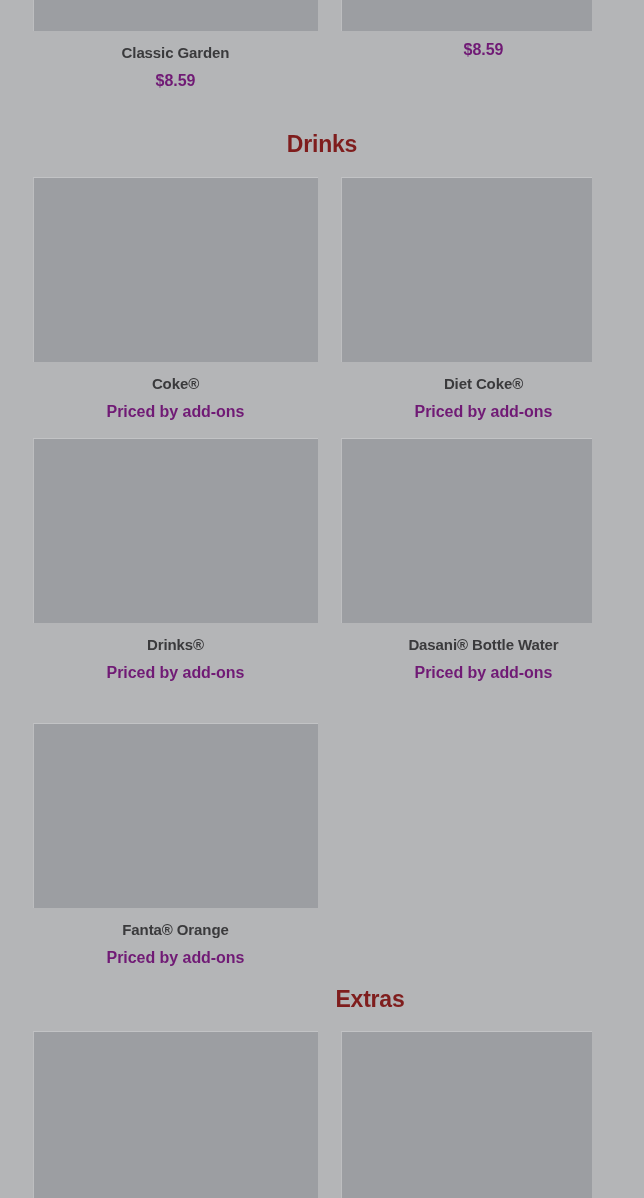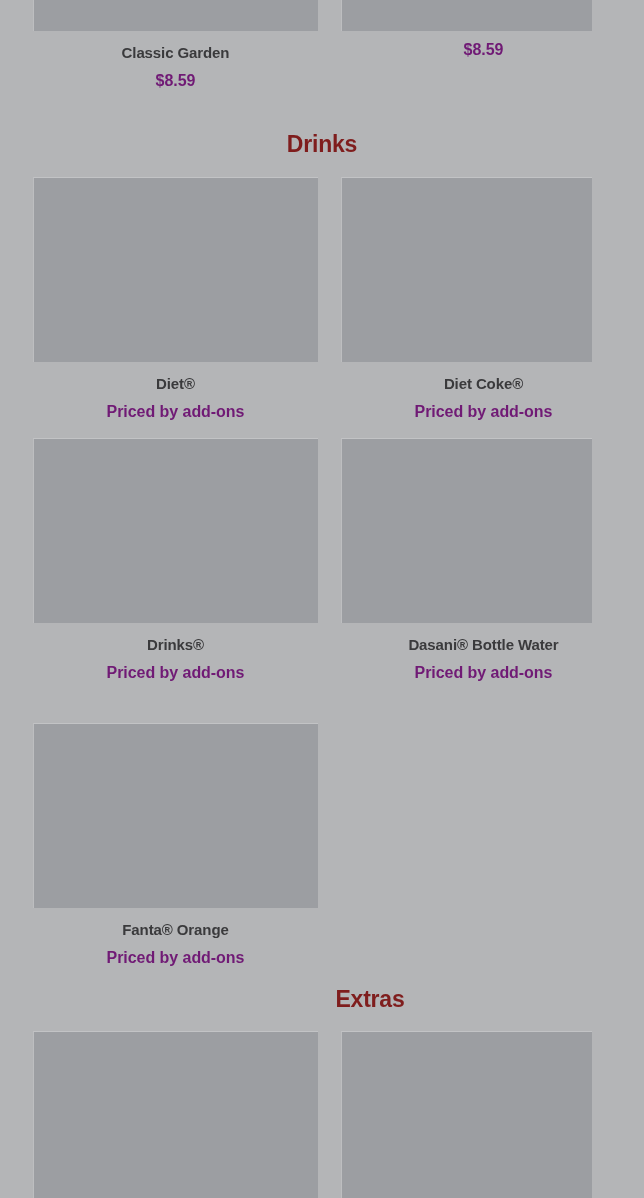--- a/index.html
+++ b/index.html
@@ -106,21 +106,21 @@
 
   <div class="section" style="position:absolute; left:0; top:133px; width:644px;">
     <h2 class="section-heading">Drinks</h2>
   </div>
 
   <div class="section" style="position:absolute; left:0; top:177px; width:644px;">
     <div class="item-grid">
 
       <div class="menu-item">
         <div class="item-thumb"></div>
-        <div class="item-name">Diet®</div>
+        <div class="item-name">Coke®</div>
         <div class="item-price">Priced by add-ons</div>
       </div>
 
       <div class="menu-item">
         <div class="item-thumb"></div>
         <div class="item-name">Diet Coke®</div>
         <div class="item-price">Priced by add-ons</div>
       </div>
 
     </div>

